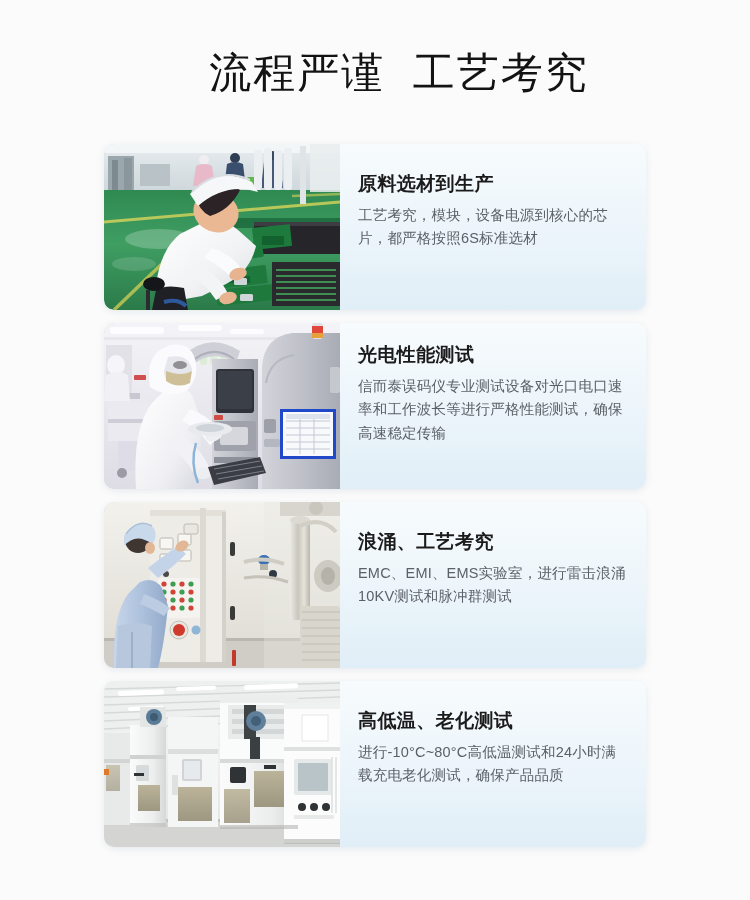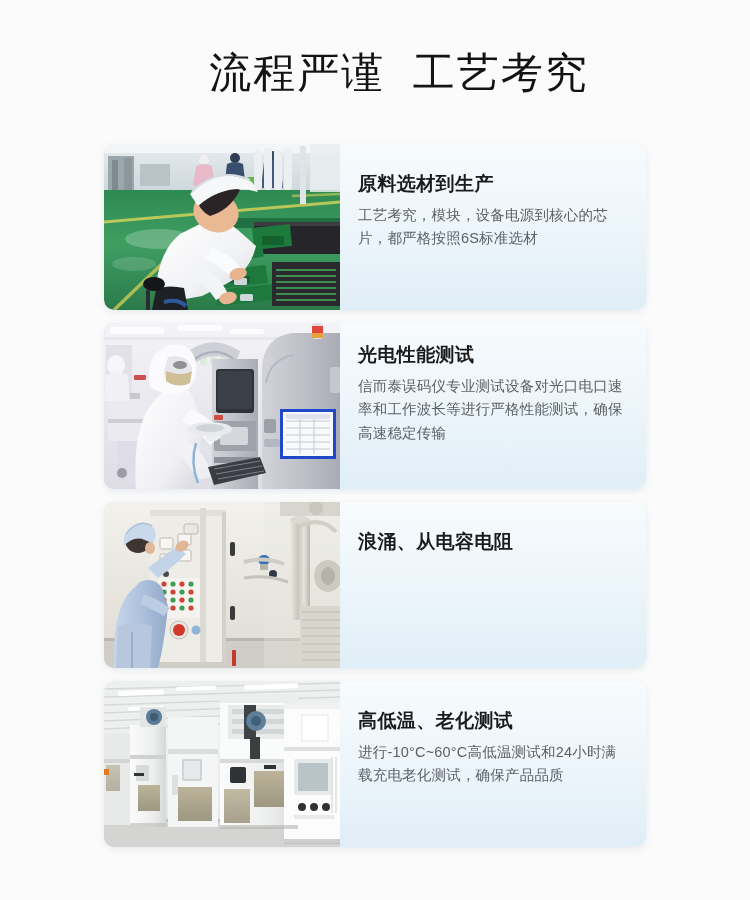--- a/index.html
+++ b/index.html
@@ -429,21 +429,22 @@
 
         <path d="M40 92 q16 6 26 14 l-6 8 q-14 -8 -24 -12 z" fill="#bccce3"></path>
 
         <ellipse cx="34" cy="38" rx="13" ry="13" fill="#3f3531"></ellipse>
         <path d="M20 34 q12 -20 30 -8 q4 10 -2 16 q-16 -12 -28 2 z" fill="#c9d9ec"></path>
         <path d="M22 32 q12 -16 26 -8" stroke="#adc0d8" stroke-width="1.5" fill="none"></path>
         <ellipse cx="46" cy="46" rx="5" ry="6" fill="#e2b796"></ellipse>
       </svg>
     </div>
     <div class="card-body">
-      <div class="card-heading">浪涌、从电容电阻</div>
+      <div class="card-heading">浪涌、工艺考究</div>
+      <div class="card-desc">EMC、EMI、EMS实验室，进行雷击浪涌10KV测试和脉冲群测试</div>
     </div>
   </div>
 
   <div class="card">
     <div class="card-photo">
       <svg viewBox="0 0 236 166" preserveAspectRatio="none" aria-hidden="true">
         <defs>
           <linearGradient id="c4bg" x1="0" y1="0" x2="0" y2="1">
             <stop offset="0" stop-color="#f7f8f8"></stop>
             <stop offset="1" stop-color="#e2e3e1"></stop>
@@ -543,17 +544,17 @@
             <path d="M228 76 V132"></path>
         </g>
 
         <rect x="26" y="142" width="36" height="4" fill="#b9bbb8" opacity="0.6"></rect>
         <rect x="116" y="144" width="78" height="4" fill="#b4b6b3" opacity="0.6"></rect>
         <rect x="180" y="158" width="56" height="5" fill="#aeb0ad" opacity="0.6"></rect>
       </svg>
     </div>
     <div class="card-body">
       <div class="card-heading">高低温、老化测试</div>
-      <div class="card-desc">进行-10°C~60°C高低温测试和24小时满载充电老化测试，确保产品品质</div>
+      <div class="card-desc">进行-10°C~80°C高低温测试和24小时满载充电老化测试，确保产品品质</div>
     </div>
   </div>
 
 </div>
 
 </body></html>

